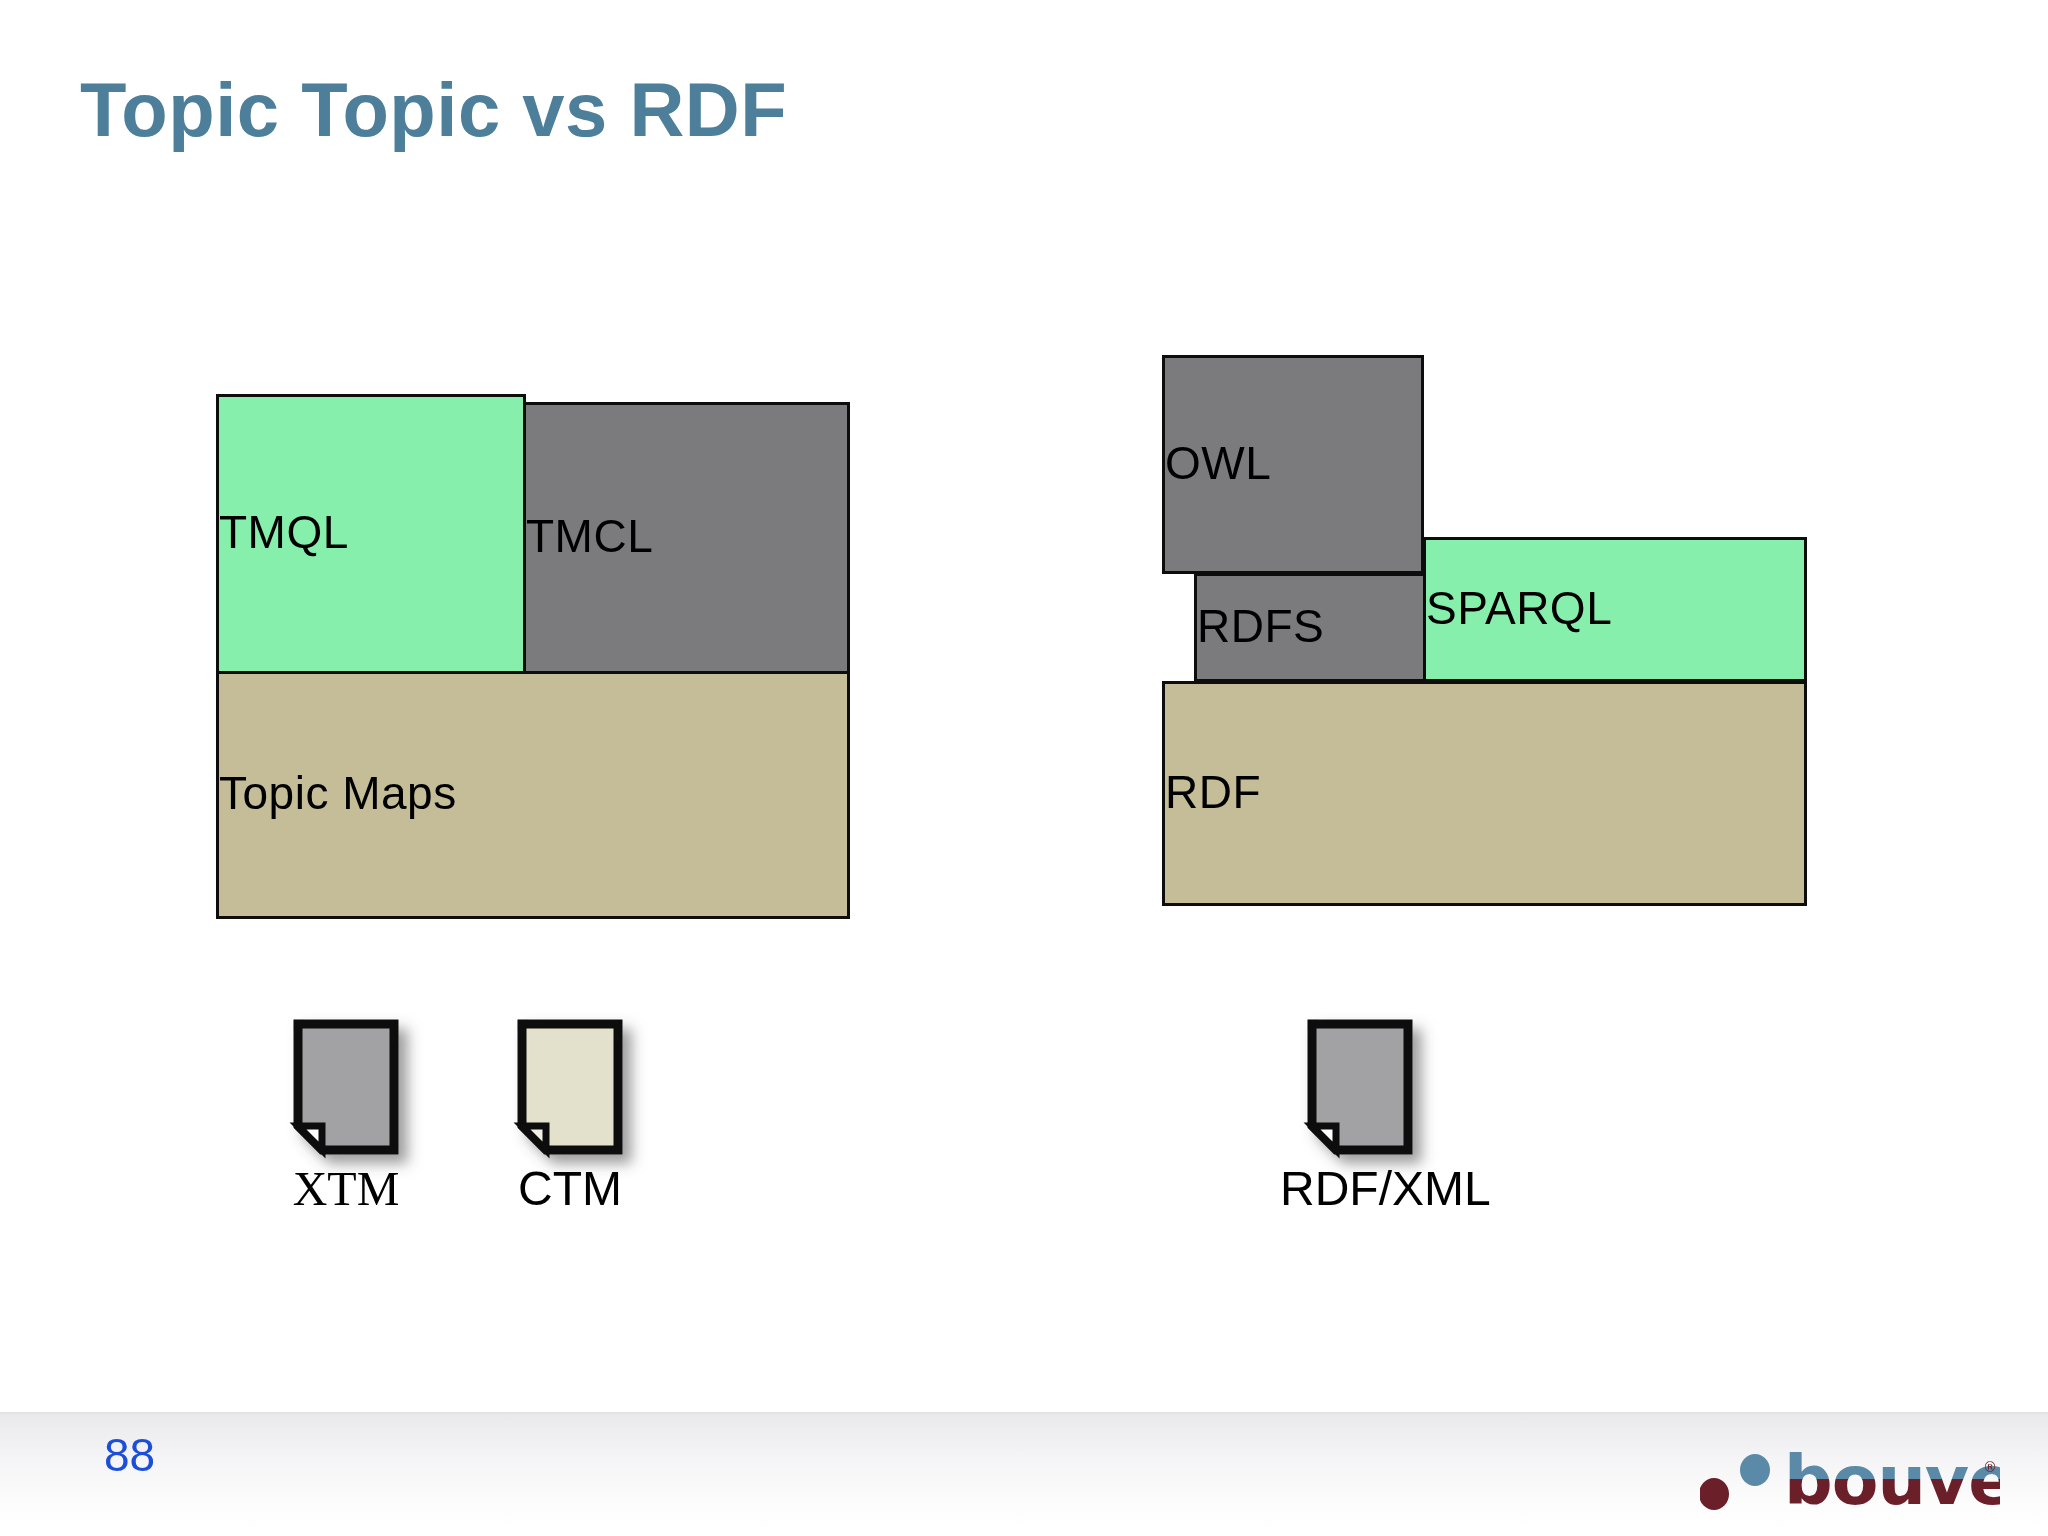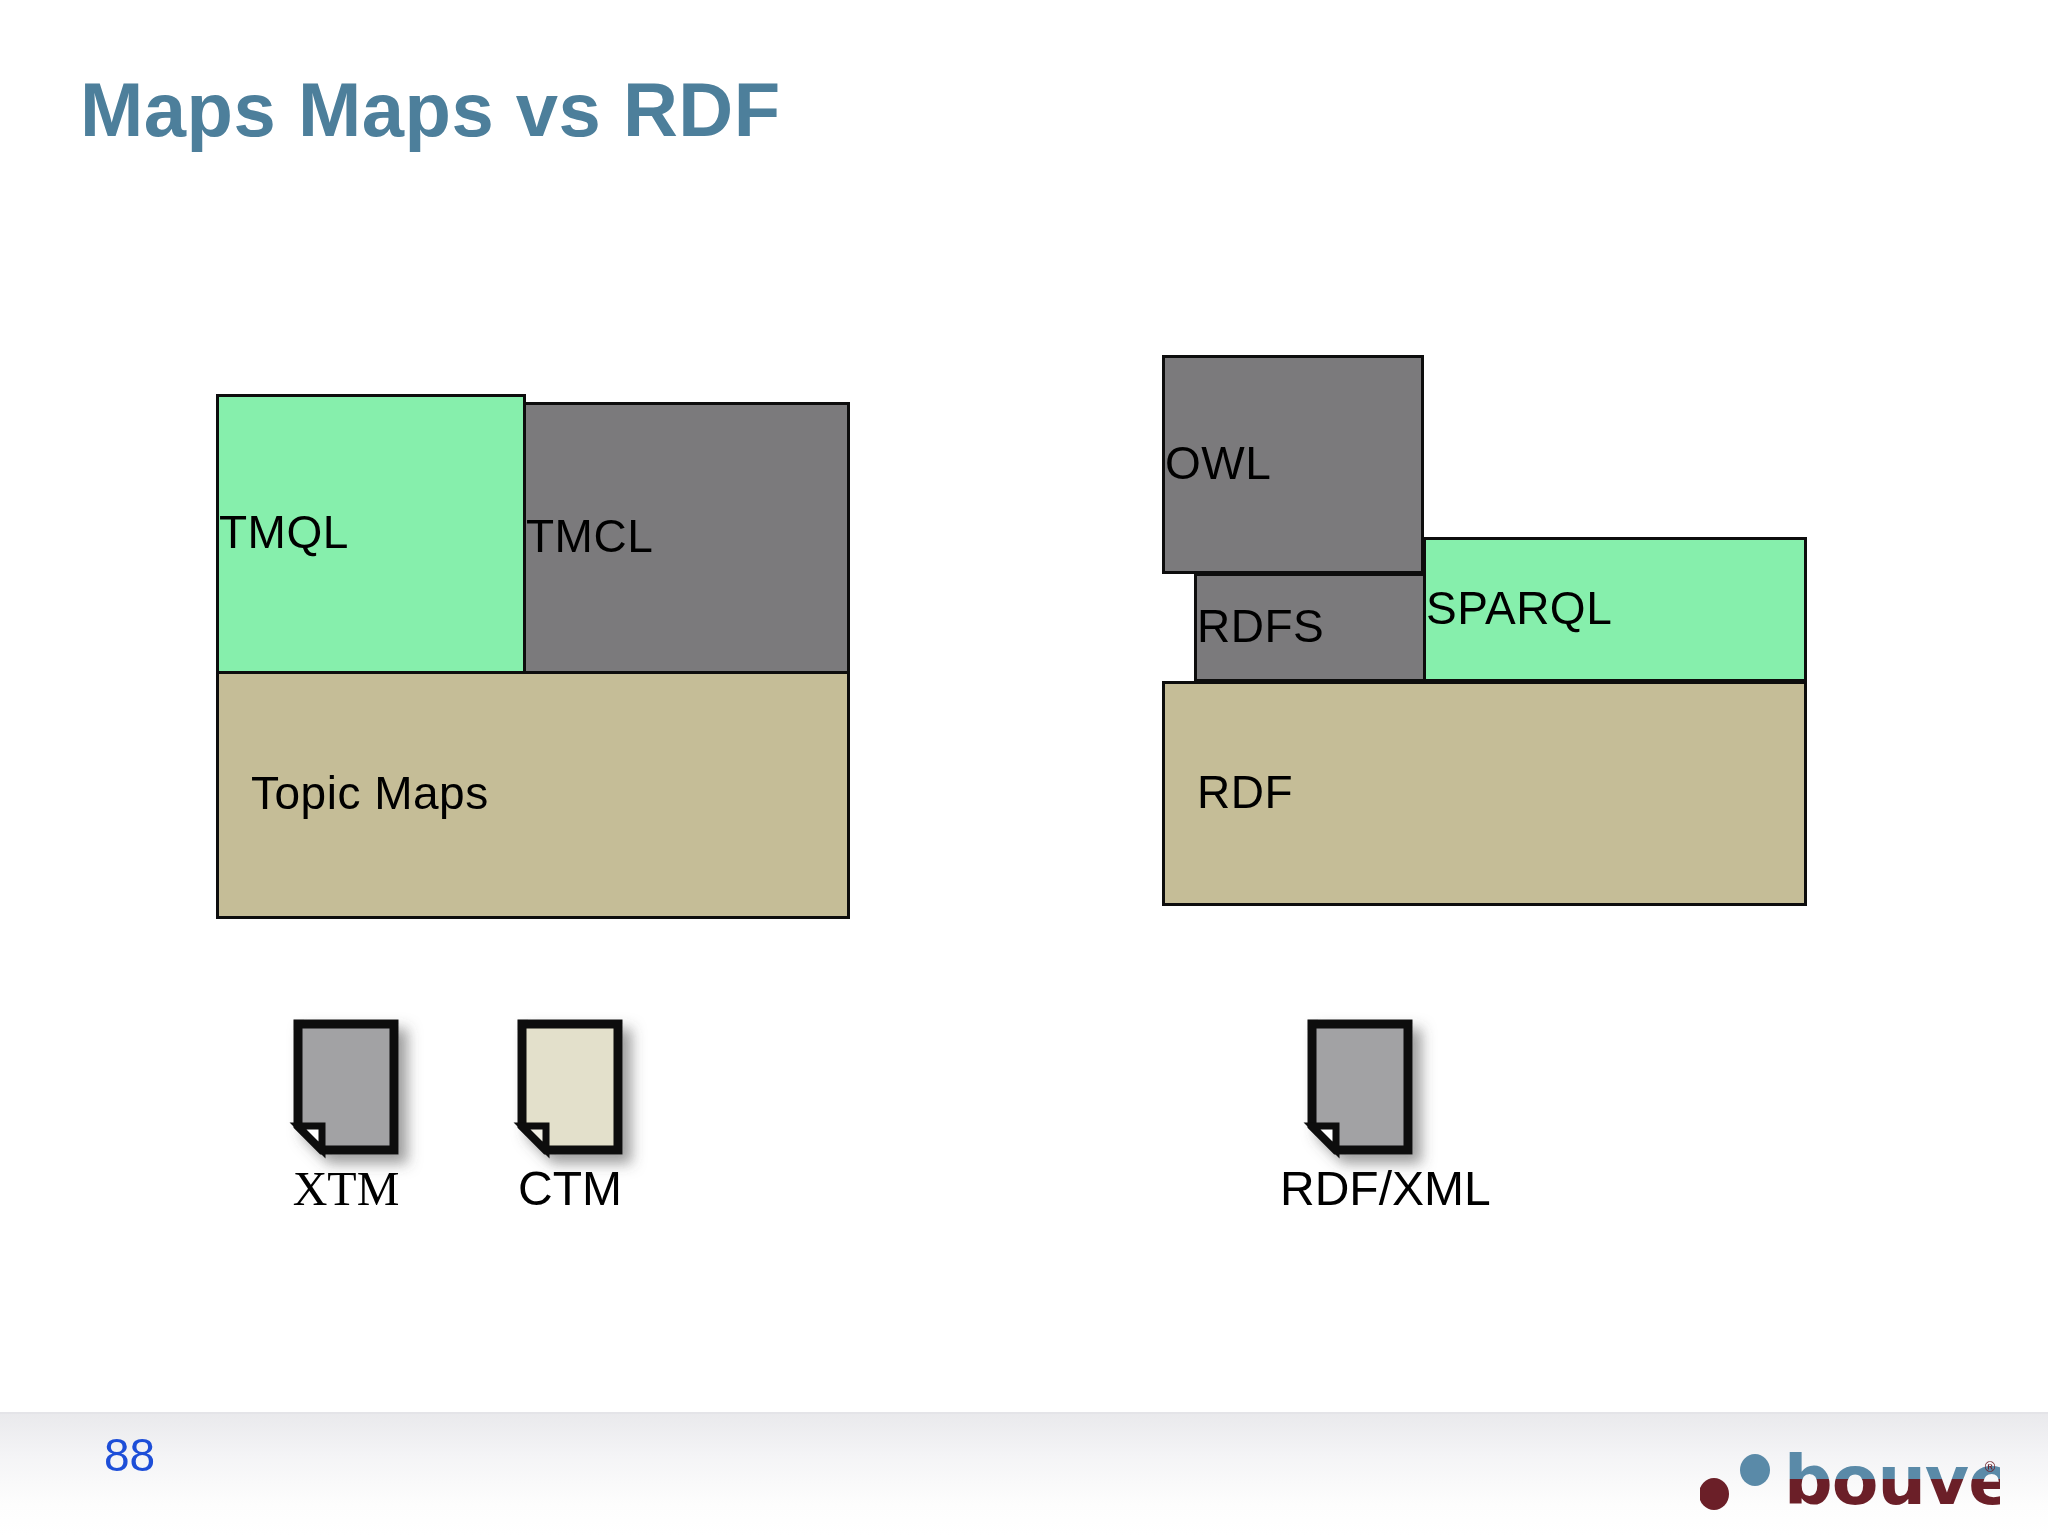--- a/index.html
+++ b/index.html
@@ -46,21 +46,21 @@
     align-items: center;
     justify-content: flex-start;
     color: #000000;
     font-size: 46px;
     font-weight: normal;
     letter-spacing: 0.5px;
     white-space: nowrap;
   }
   .fill-blue  { background: #86efac; }
   .fill-gray  { background: #7b7a7c; }
-  .fill-beige { background: #c5bd97; padding-left: 32px; }
+  .fill-beige { background: #c5bd97; }
 
   
   #box-tmql       { left: 216px; top: 394px;  width: 310px; height: 280px; }
   #box-tmcl       { left: 523px; top: 402px;  width: 327px; height: 272px; }
   #box-topicmaps  { left: 216px; top: 671px;  width: 634px; height: 248px; }
 
   
   #box-owl    { left: 1162px; top: 355px; width: 262px; height: 219px; }
   #box-rdfs   { left: 1162px; top: 573px; width: 262px; height: 109px; margin-left: 32px; }
   #box-sparql { left: 1423px; top: 537px; width: 384px; height: 145px; }
@@ -126,21 +126,21 @@
     width: 300px;
     height: 86px;
   }
   #brand-logo svg { display: block; }
 </style>
 </head>
 <body>
 
 <div id="slide">
 
-  <div id="slide-title">Maps Maps vs RDF</div>
+  <div id="slide-title">Topic Topic vs RDF</div>
 
   <div id="box-tmql" class="stack-box fill-blue">
     <span class="label-inner">TMQL</span>
   </div>
 
   <div id="box-tmcl" class="stack-box fill-gray">
     <span class="label-inner">TMCL</span>
   </div>
 
   <div id="box-topicmaps" class="stack-box fill-beige">

